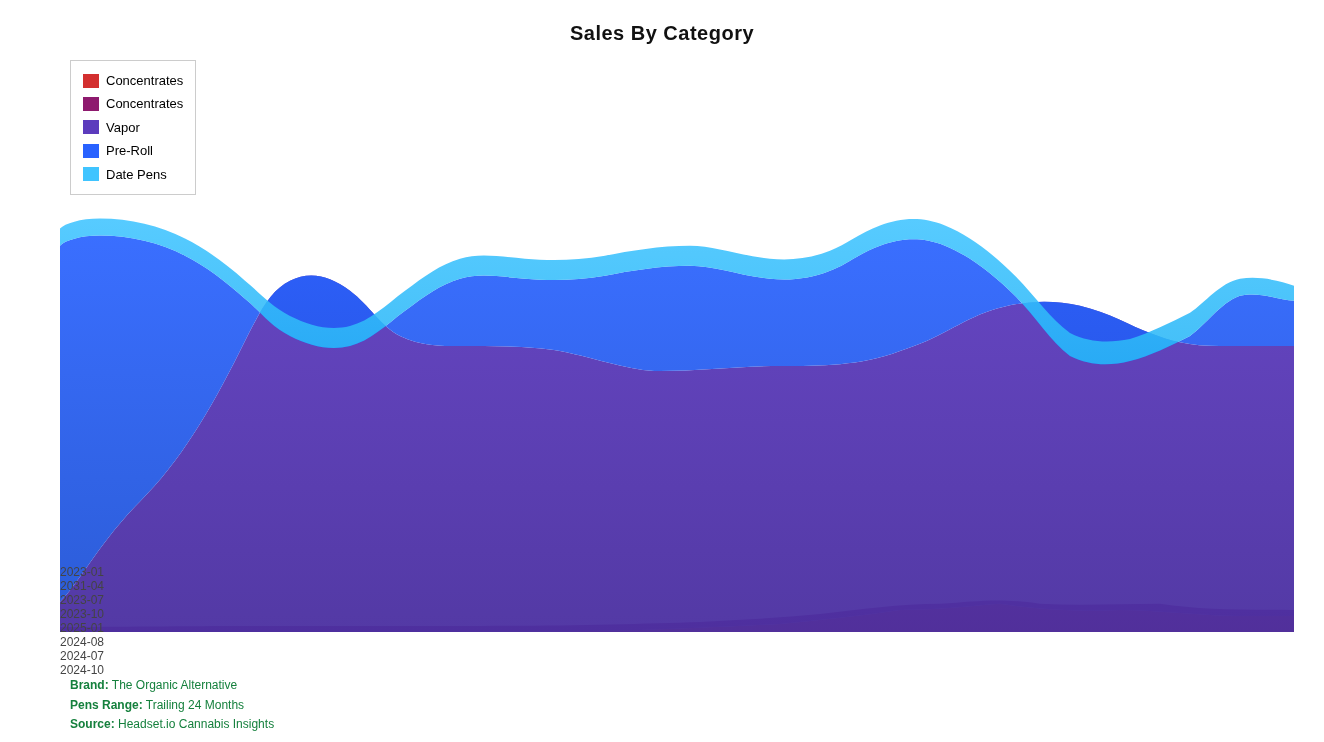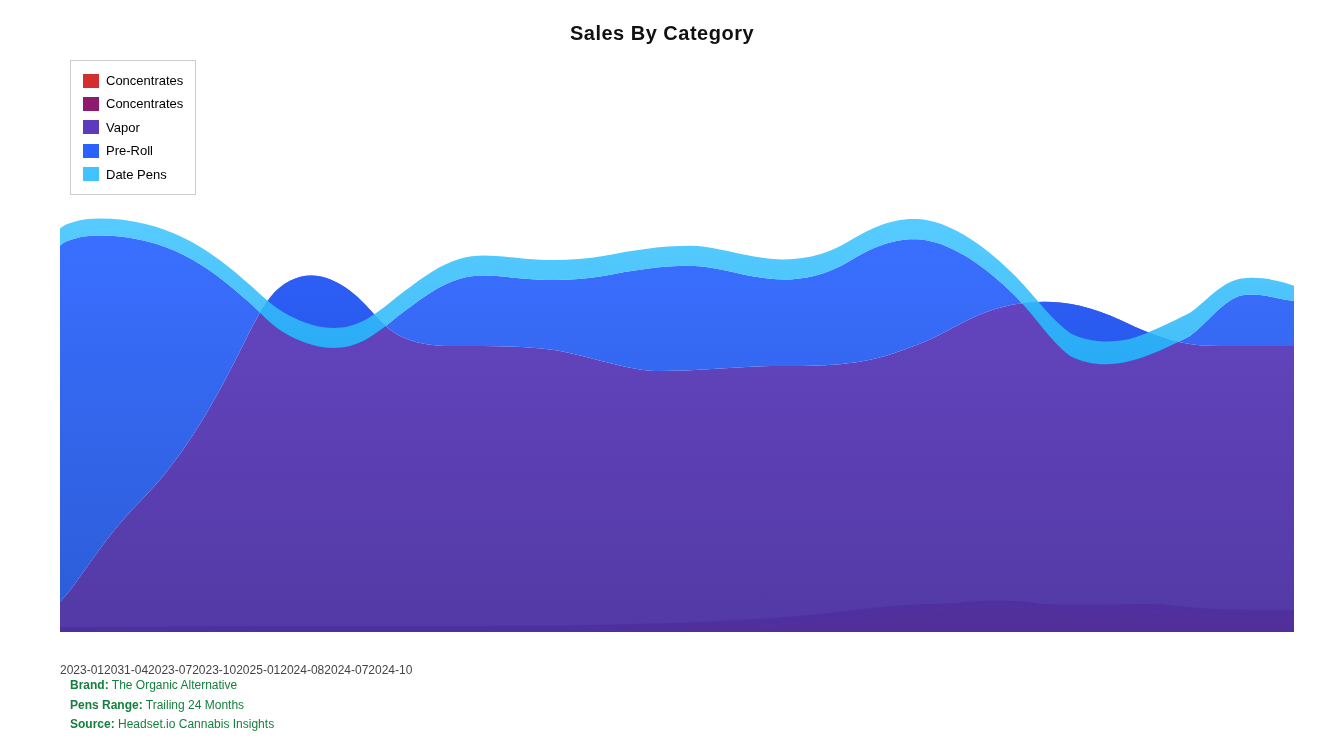--- a/index.html
+++ b/index.html
@@ -81,23 +81,24 @@
     }
     .footer-info span.label {
       font-weight: bold;
     }
     .x-axis-labels {
       position: absolute;
       bottom: 65px;
       left: 60px;
       right: 30px;
       display: flex;
-      justify-content: flex-start;
+      justify-content: center;
       font-size: 12px;
       color: #444;
+      flex-direction: column;
     }
     svg.main-chart {
       width: 100%;
       height: 100%;
     }
   </style>
 </head>
 <body>
 
 <div class="chart-container">

